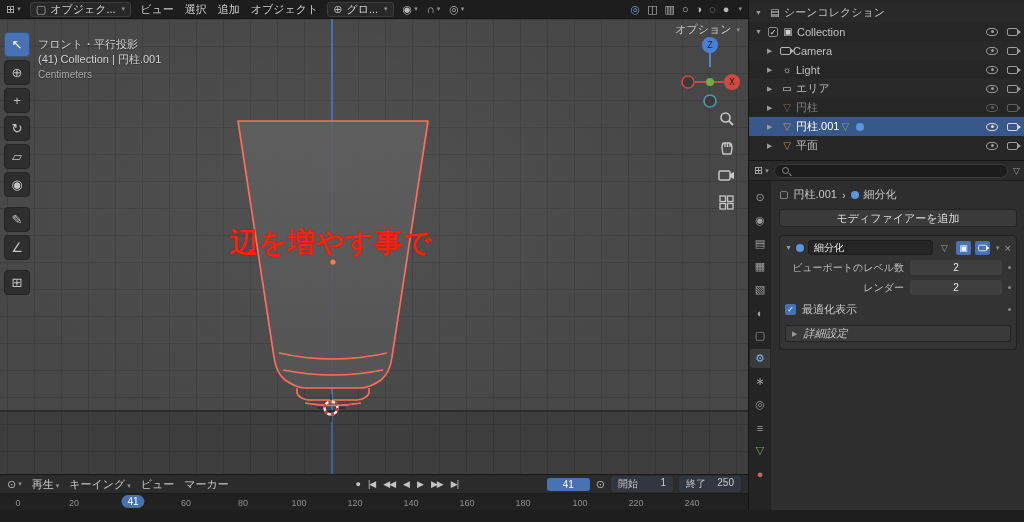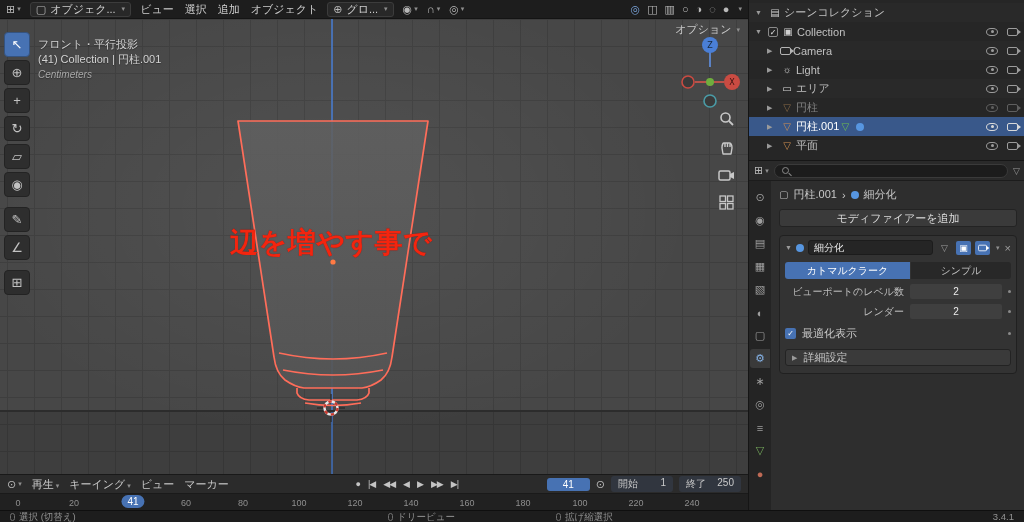--- a/index.html
+++ b/index.html
@@ -30,21 +30,21 @@
       radial-gradient(ellipse at 44% 42%, rgba(255,255,255,0.06), rgba(0,0,0,0) 62%),
       linear-gradient(#3e3e3e 1px, transparent 1px),
       linear-gradient(90deg,#3e3e3e 1px, transparent 1px);
     background-size:100% 100%,27px 27px,27px 27px;
     background-position:0 0,7px 0,7px 0;}
   .axis-z{position:absolute;left:331px;top:0;width:2px;height:455px;background:var(--axisz);opacity:.75;}
   .ground-line{position:absolute;left:0;top:391px;width:748px;height:2px;background:#2c2c2c;}
   .below-ground{position:absolute;left:0;top:393px;width:748px;height:62px;background:rgba(0,0,0,0.12);}
   .glass-svg{position:absolute;left:0;top:0;}
   .vp-info{position:absolute;left:38px;top:18px;line-height:15px;color:#d2d2d2;text-shadow:0 1px 1px rgba(0,0,0,.35);}
-  .vp-info .dim{color:#a9a9a9;font-size:10px;font-style:italic;}
+  .vp-info .dim{color:#a9a9a9;font-size:10px;}
   .annotation{position:absolute;left:230px;top:205px;font-size:28px;line-height:38px;font-weight:bold;
     color:var(--annot);letter-spacing:.5px;white-space:nowrap;text-shadow:0 0 1px rgba(120,0,0,.6);}
   .options-chip{position:absolute;right:8px;top:3px;color:#c9c9c9;display:flex;align-items:center;gap:3px;}
 
   
   .vp-toolbar{position:absolute;left:4px;top:13px;display:flex;flex-direction:column;gap:3px;}
   .tool{width:26px;height:25px;background:#2e2e2e;border:1px solid #232323;border-radius:4px;
     display:flex;align-items:center;justify-content:center;color:#c2c2c2;font-size:13px;}
   .tool.active{background:var(--accent);color:#fff;border-color:#35537f;}
   .tool.gap{margin-top:7px;}
@@ -129,21 +129,21 @@
   .seg{display:flex;gap:1px;margin-top:7px;height:17px;border-radius:3px;overflow:hidden;}
   .seg .sbtn{display:flex;align-items:center;justify-content:center;color:#c3c3c3;background:#282828;font-size:10px;}
   .seg .sbtn.sel{background:var(--accent);color:#fff;}
   .prow{display:flex;align-items:center;gap:6px;margin-top:5px;}
   .plabel{flex:1;text-align:right;color:#bdbdbd;font-size:10px;white-space:nowrap;overflow:hidden;}
   .pfield{width:92px;height:15px;background:#3f3f3f;border-radius:2px;color:#ececec;display:flex;align-items:center;justify-content:center;font-size:10px;}
   .deco-dot{width:3px;height:3px;border-radius:50%;background:#8a8a8a;flex:none;}
   .chk{width:11px;height:11px;background:var(--accent);border-radius:2px;color:#fff;font-size:8px;line-height:11px;text-align:center;flex:none;}
   .chkrow{display:flex;align-items:center;gap:6px;margin-top:7px;}
   .subpanel{margin-top:8px;height:17px;background:#3a3a3a;border:1px solid #232323;border-radius:3px;
-    display:flex;align-items:center;gap:6px;padding:0 6px;color:#c9c9c9;}
+    display:flex;align-items:center;gap:6px;padding:0 6px;color:#c9c9c9;font-style:italic;}
 </style>
 </head>
 <body>
 
 <div class="app">
 
   <div class="vp-header">
     <span class="hicon">
         <span>⊞</span>
         <i class="car">▾</i>
@@ -336,35 +336,20 @@
     <span class="tick" style="left:355px">120</span>
     <span class="tick" style="left:411px">140</span>
     <span class="tick" style="left:467px">160</span>
     <span class="tick" style="left:523px">180</span>
     <span class="tick" style="left:580px">100</span>
     <span class="tick" style="left:636px">220</span>
     <span class="tick" style="left:692px">240</span>
     <span class="cur-frame-badge">41</span>
   </div>
 
-  <div class="statusbar">
-    <span class="sitem" style="left:10px">
-      <span class="mouse"></span>
-      <span>選択 (切替え)</span>
-    </span>
-    <span class="sitem" style="left:388px">
-      <span class="mouse"></span>
-      <span>ドリービュー</span>
-    </span>
-    <span class="sitem" style="left:556px">
-      <span class="mouse"></span>
-      <span>拡げ縮選択</span>
-    </span>
-    <span class="sitem" style="right:10px">3.4.1</span>
-  </div>
 
   <div class="right-panel">
 
     <div class="outliner">
       <div class="ol-row">
         <span class="disc">▼</span>
         <span class="oicon coll">▤</span>
         <span class="olabel">シーンコレクション</span>
       </div>
       <div class="ol-row">
@@ -483,24 +468,20 @@
           <input class="mod-name" value="細分化" style="">
           <span class="mtoggle">▽</span>
           <span class="mtoggle on">▣</span>
           <span class="mtoggle on">
               <span class="i-cam" style="transform:scale(.8)"></span>
             </span>
           <span class="car">▾</span>
           <span class="mclose">×</span>
         </div>
 
-        <div class="seg">
-          <span class="sbtn sel" style="flex:1.25">カトマルクラーク</span>
-          <span class="sbtn" style="flex:1">シンプル</span>
-        </div>
 
         <div class="prow">
           <span class="plabel">ビューポートのレベル数</span>
           <span class="pfield">2</span>
           <span class="deco-dot"></span>
         </div>
         <div class="prow">
           <span class="plabel">レンダー</span>
           <span class="pfield">2</span>
           <span class="deco-dot"></span>

